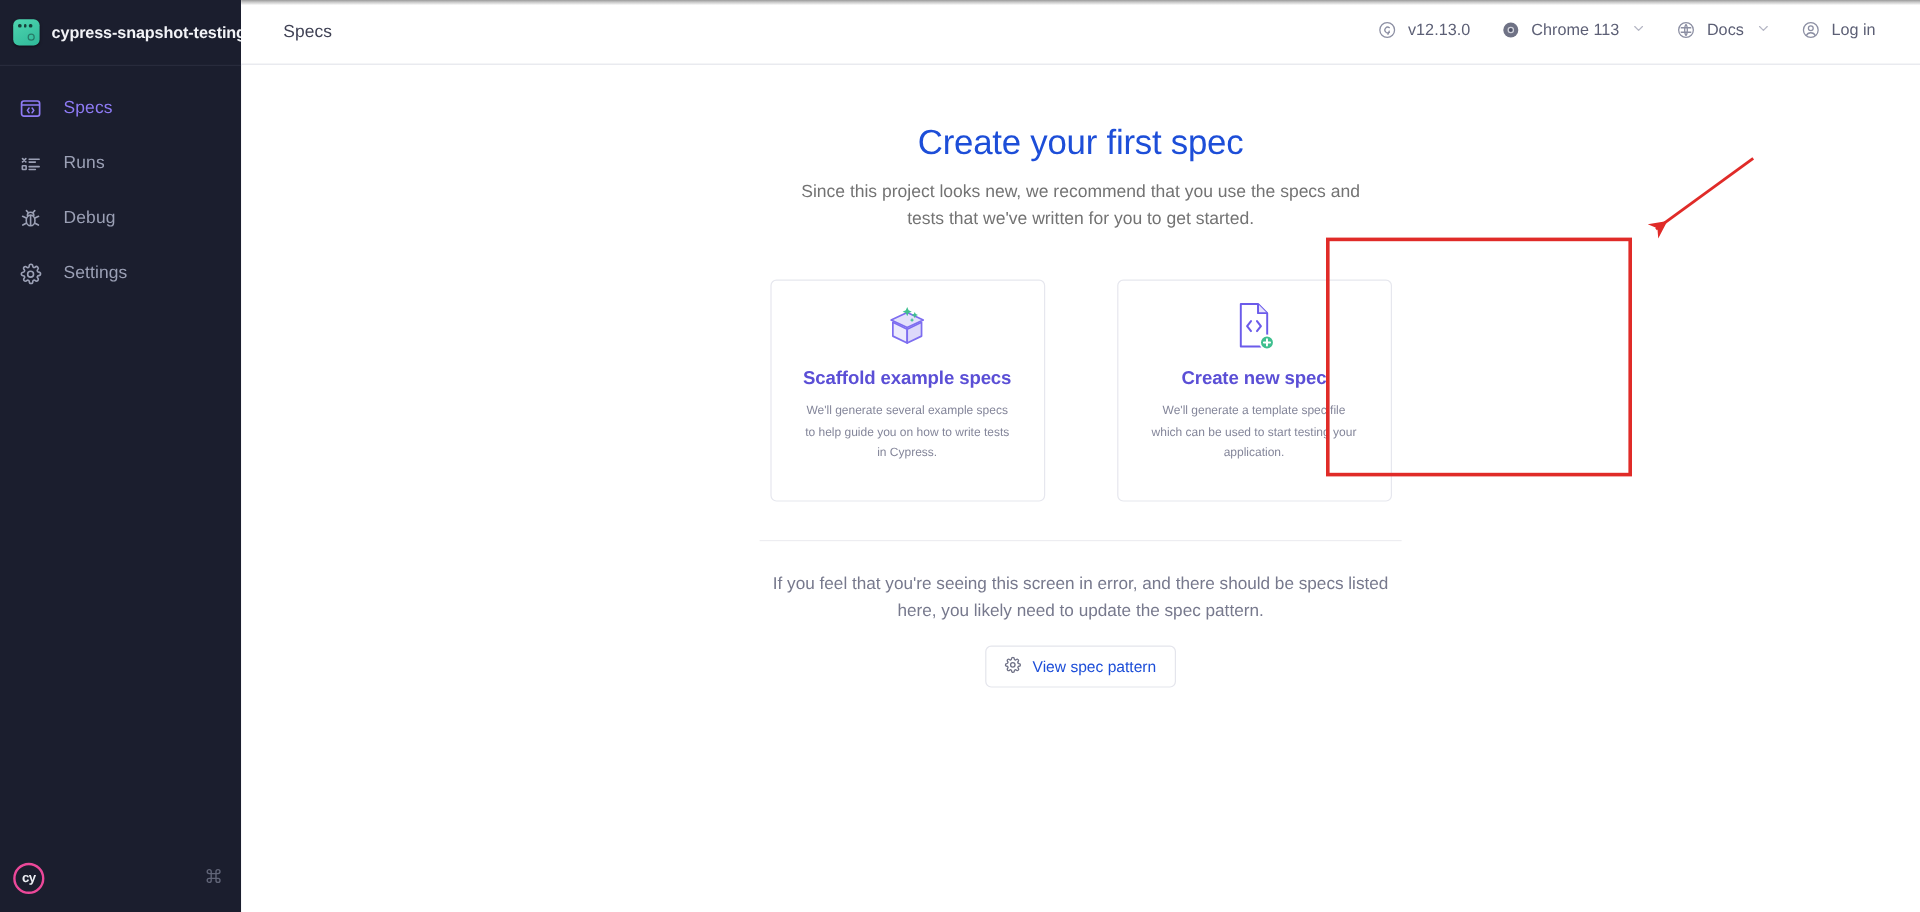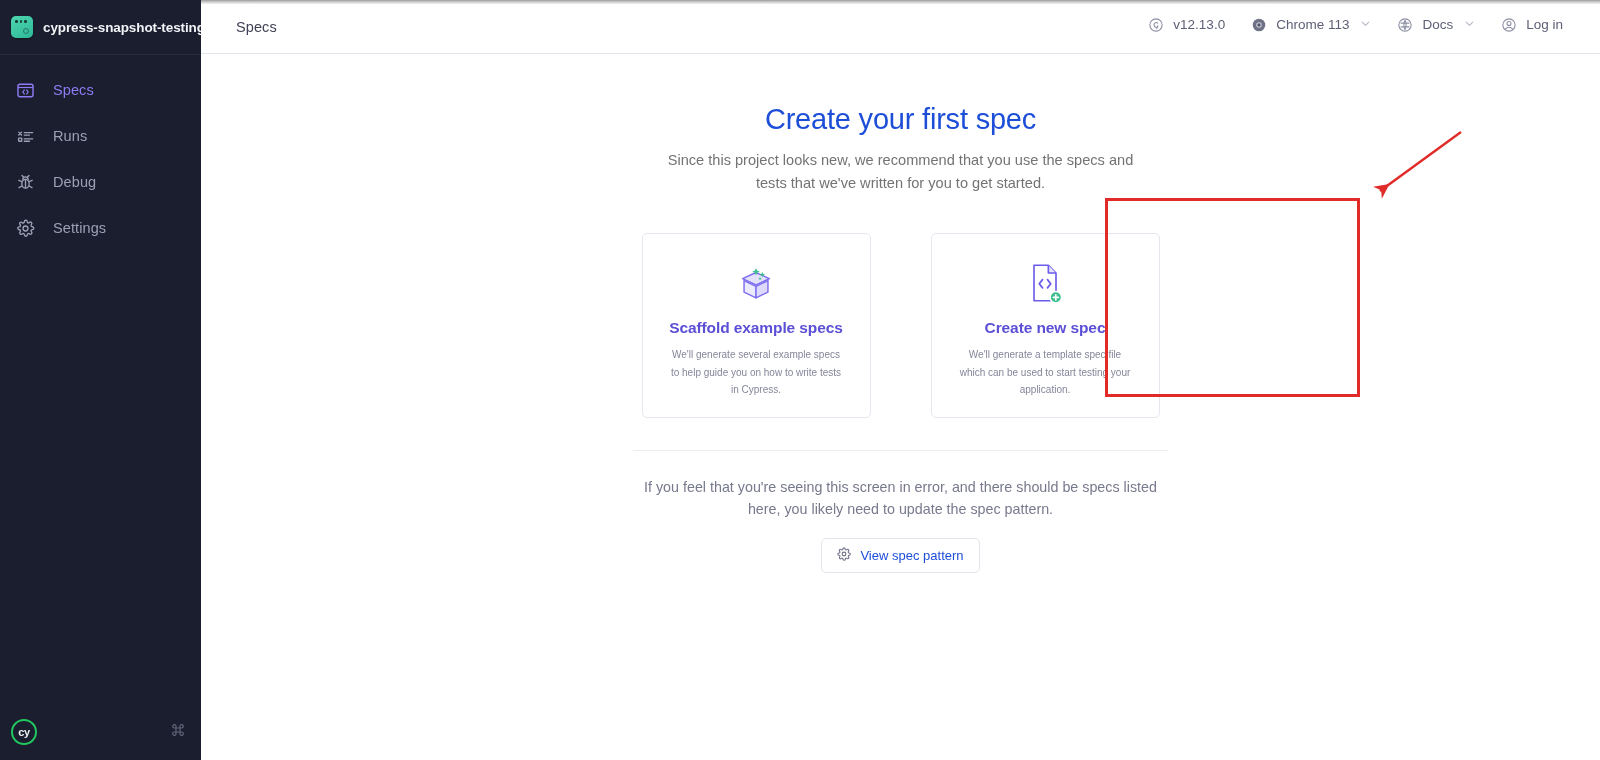--- a/index.html
+++ b/index.html
@@ -102,21 +102,21 @@
     left: 0; right: 0; bottom: 8px;
     height: 40px;
     display: flex;
     align-items: center;
     justify-content: space-between;
     padding: 0 15px 0 11px;
   }
   .cy-badge {
     width: 26px; height: 26px;
     border-radius: 50%;
-    border: 2px solid #22c55e;
+    border: 2px solid #ec4899;
     display: flex; align-items: center; justify-content: center;
     font-size: 11px; font-weight: 600; color: #eef0f5;
     letter-spacing: -.4px;
     font-family: "Liberation Sans", sans-serif;
   }
   .kbd-ico { opacity: .55; }
 
   
   .main {
     flex: 1 1 auto;
@@ -186,21 +186,21 @@
   .card {
     width: 229px;
     height: 185px;
     border: 1px solid #e6e7ee;
     border-radius: 5px;
     background: #fff;
     display: flex;
     flex-direction: column;
     align-items: center;
     cursor: pointer;
-    padding-top: 27px;
+    padding-top: 15px;
   }
   .card-icon { height: 44px; display:flex; align-items:center; justify-content:center;}
   .card-title {
     margin-top: 14px;
     font-size: 15.5px;
     font-weight: 700;
     color: #5b4fd6;
     letter-spacing: -.1px;
   }
   .card-desc {

